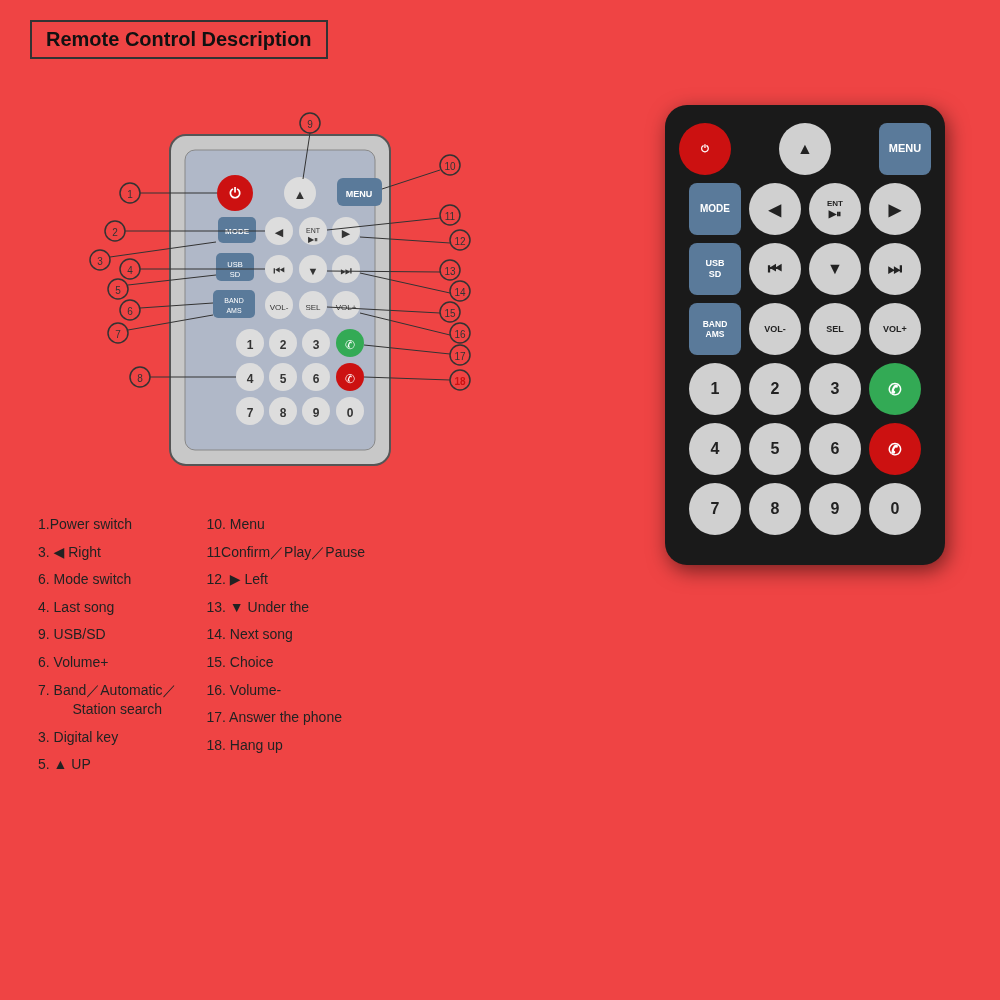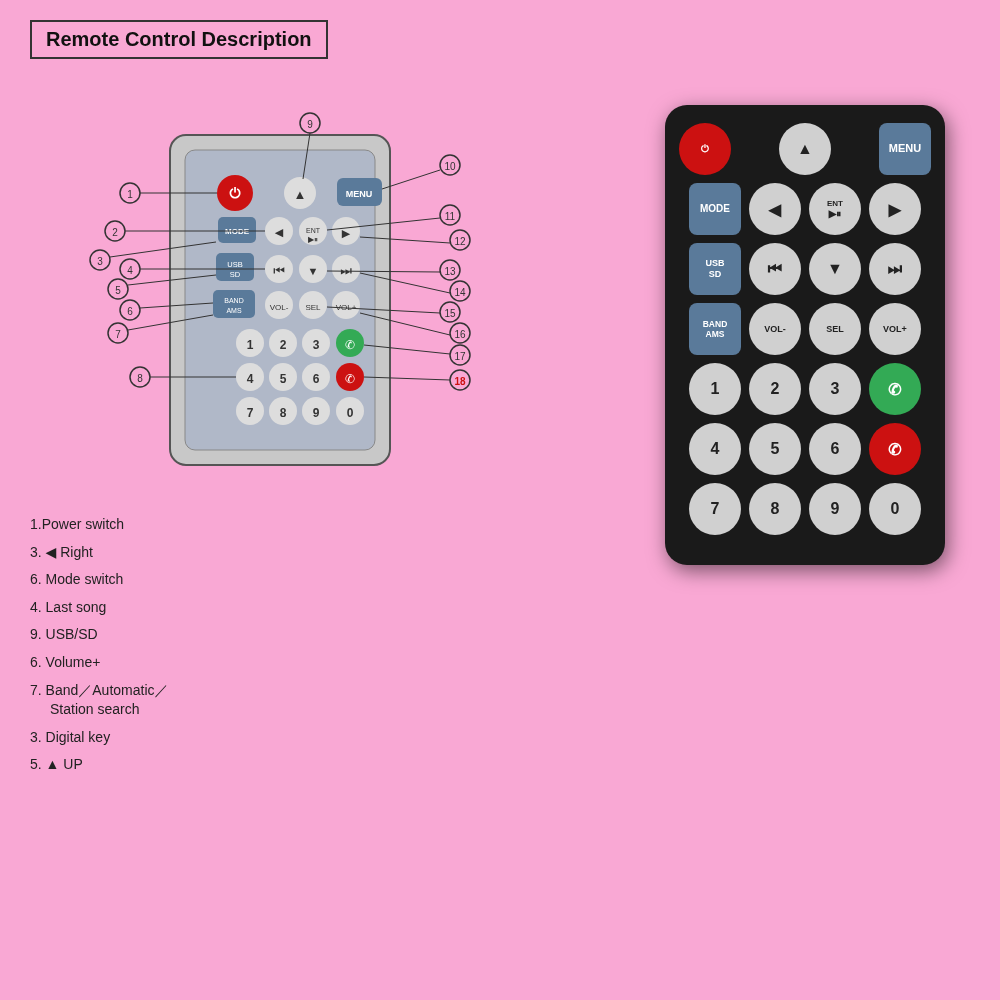--- a/index.html
+++ b/index.html
@@ -6,21 +6,21 @@
     body {
       width: 1000px;
       height: 1000px;
       background: #f0f0f0;
       font-family: Arial, sans-serif;
       overflow: hidden;
     }
     .page {
       width: 1000px;
       height: 1000px;
-      background: #f9a8d4;
+      background: #ef4444;
       display: flex;
       flex-direction: column;
       padding: 20px 30px;
     }
     .title-box {
       border: 2px solid #333;
       display: inline-block;
       padding: 6px 14px;
       margin-bottom: 16px;
       align-self: flex-start;
@@ -52,34 +52,36 @@
     .diagram-svg {
       width: 520px;
       height: 420px;
     }
     
     .desc-section {
       display: flex;
       flex-direction: row;
       gap: 30px;
       margin-top: 10px;
+      margin-left: 8px;
     }
     .desc-col {
       display: flex;
       flex-direction: column;
       gap: 8px;
     }
     .desc-item {
       font-size: 14px;
       color: #222;
       line-height: 1.4;
     }
     .desc-item span.sub {
       display: block;
       padding-left: 20px;
+      text-align: center;
     }
     
     .remote-visual {
       width: 330px;
       display: flex;
       align-items: flex-start;
       justify-content: center;
       padding-top: 30px;
     }
     .remote-body {
@@ -319,20 +321,31 @@
           <div class="desc-item">1.Power switch</div>
           <div class="desc-item">3. ◀ Right</div>
           <div class="desc-item">6. Mode switch</div>
           <div class="desc-item">4. Last song</div>
           <div class="desc-item">9. USB/SD</div>
           <div class="desc-item">6. Volume+</div>
           <div class="desc-item">7. Band／Automatic／<span class="sub">Station search</span></div>
           <div class="desc-item">3. Digital key</div>
           <div class="desc-item">5. ▲ UP</div>
         </div>
+        <div class="desc-col">
+          <div class="desc-item">10. Menu</div>
+          <div class="desc-item">11Confirm／Play／Pause</div>
+          <div class="desc-item">12. ▶ Left</div>
+          <div class="desc-item">13. ▼ Under the</div>
+          <div class="desc-item">14. Next song</div>
+          <div class="desc-item">15. Choice</div>
+          <div class="desc-item">16. Volume-</div>
+          <div class="desc-item">17. Answer the phone</div>
+          <div class="desc-item">18. Hang up</div>
+        </div>
       </div>
     </div>
 
     <div class="remote-visual">
       <div class="remote-body">
 
         <div class="remote-row">
           <div class="btn btn-round btn-power" style="width: 52px; height: 52px; display: flex; align-items: center; justify-content: center;">⏻</div>
           <div style="width:52px;height:52px;"></div>
           <div class="btn btn-round" style="width: 52px; height: 52px; font-size: 16px; display: flex; align-items: center; justify-content: center;">▲</div>

